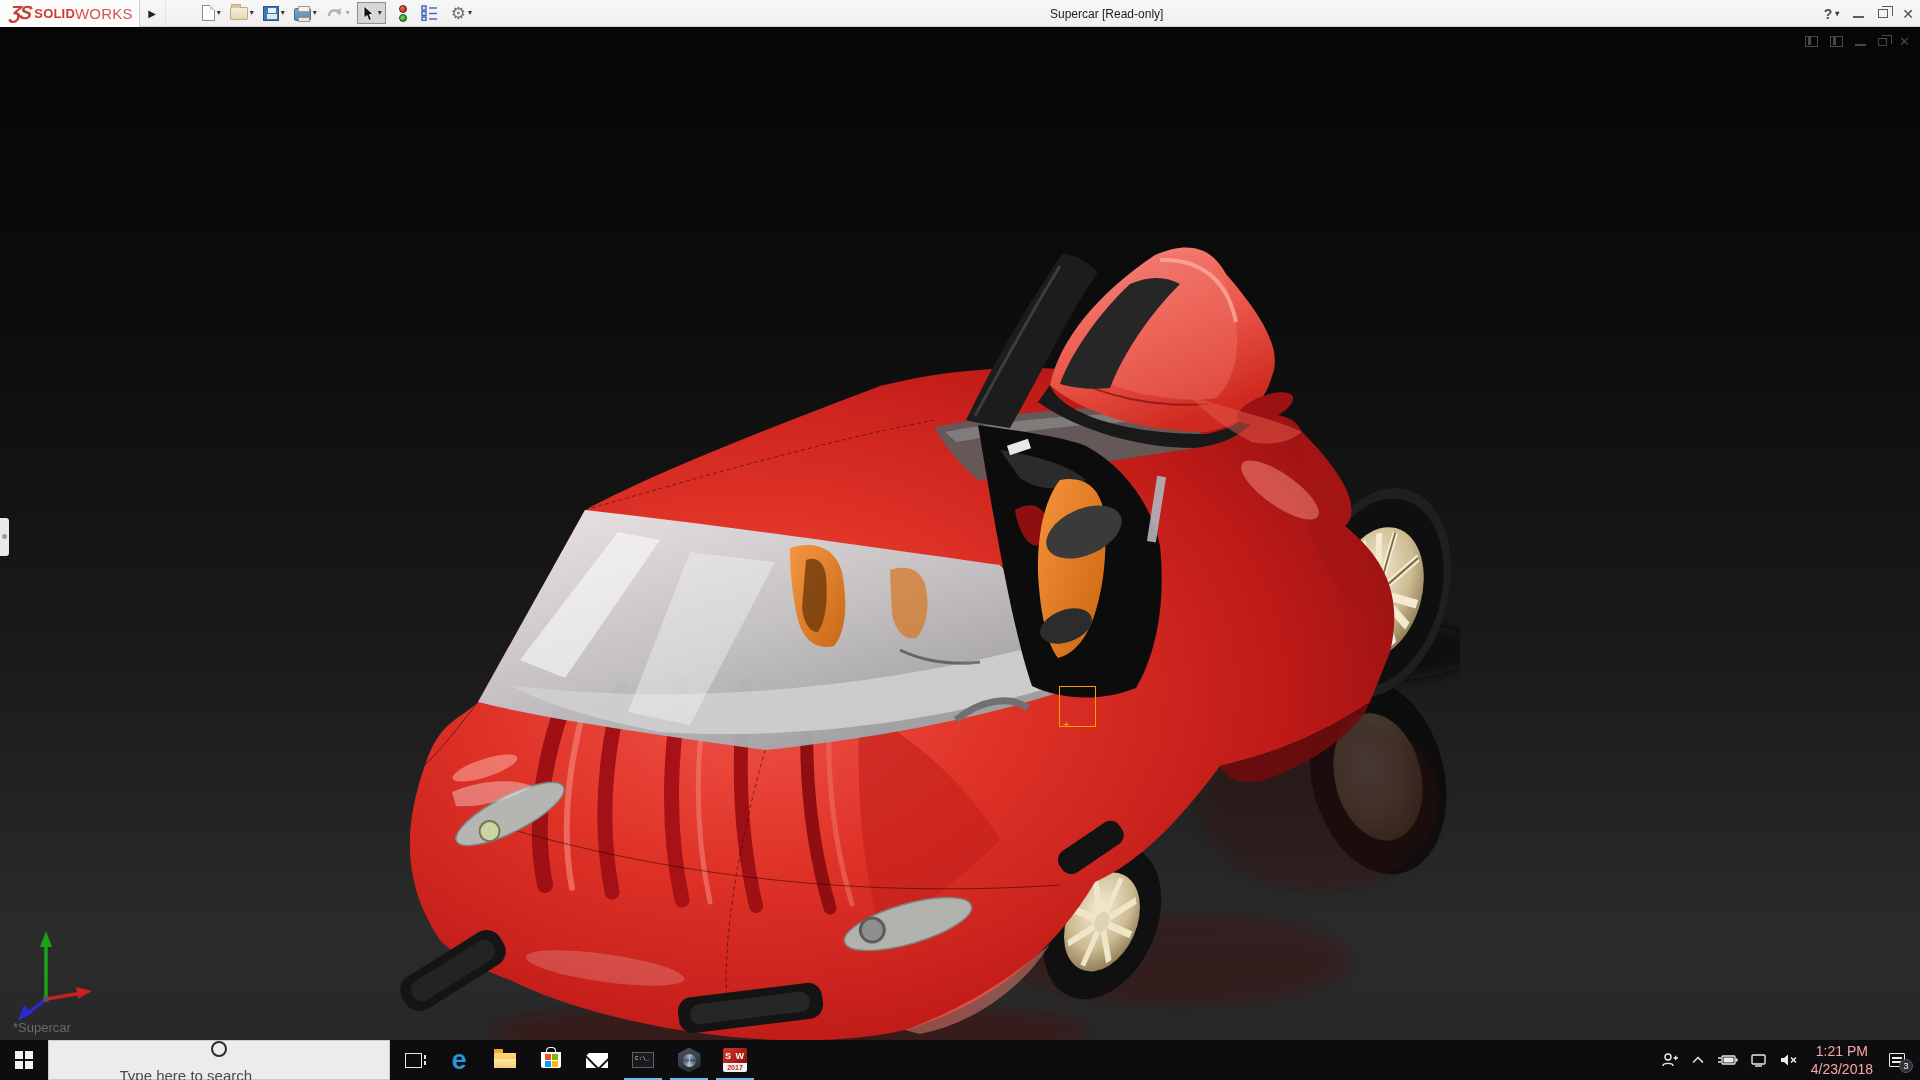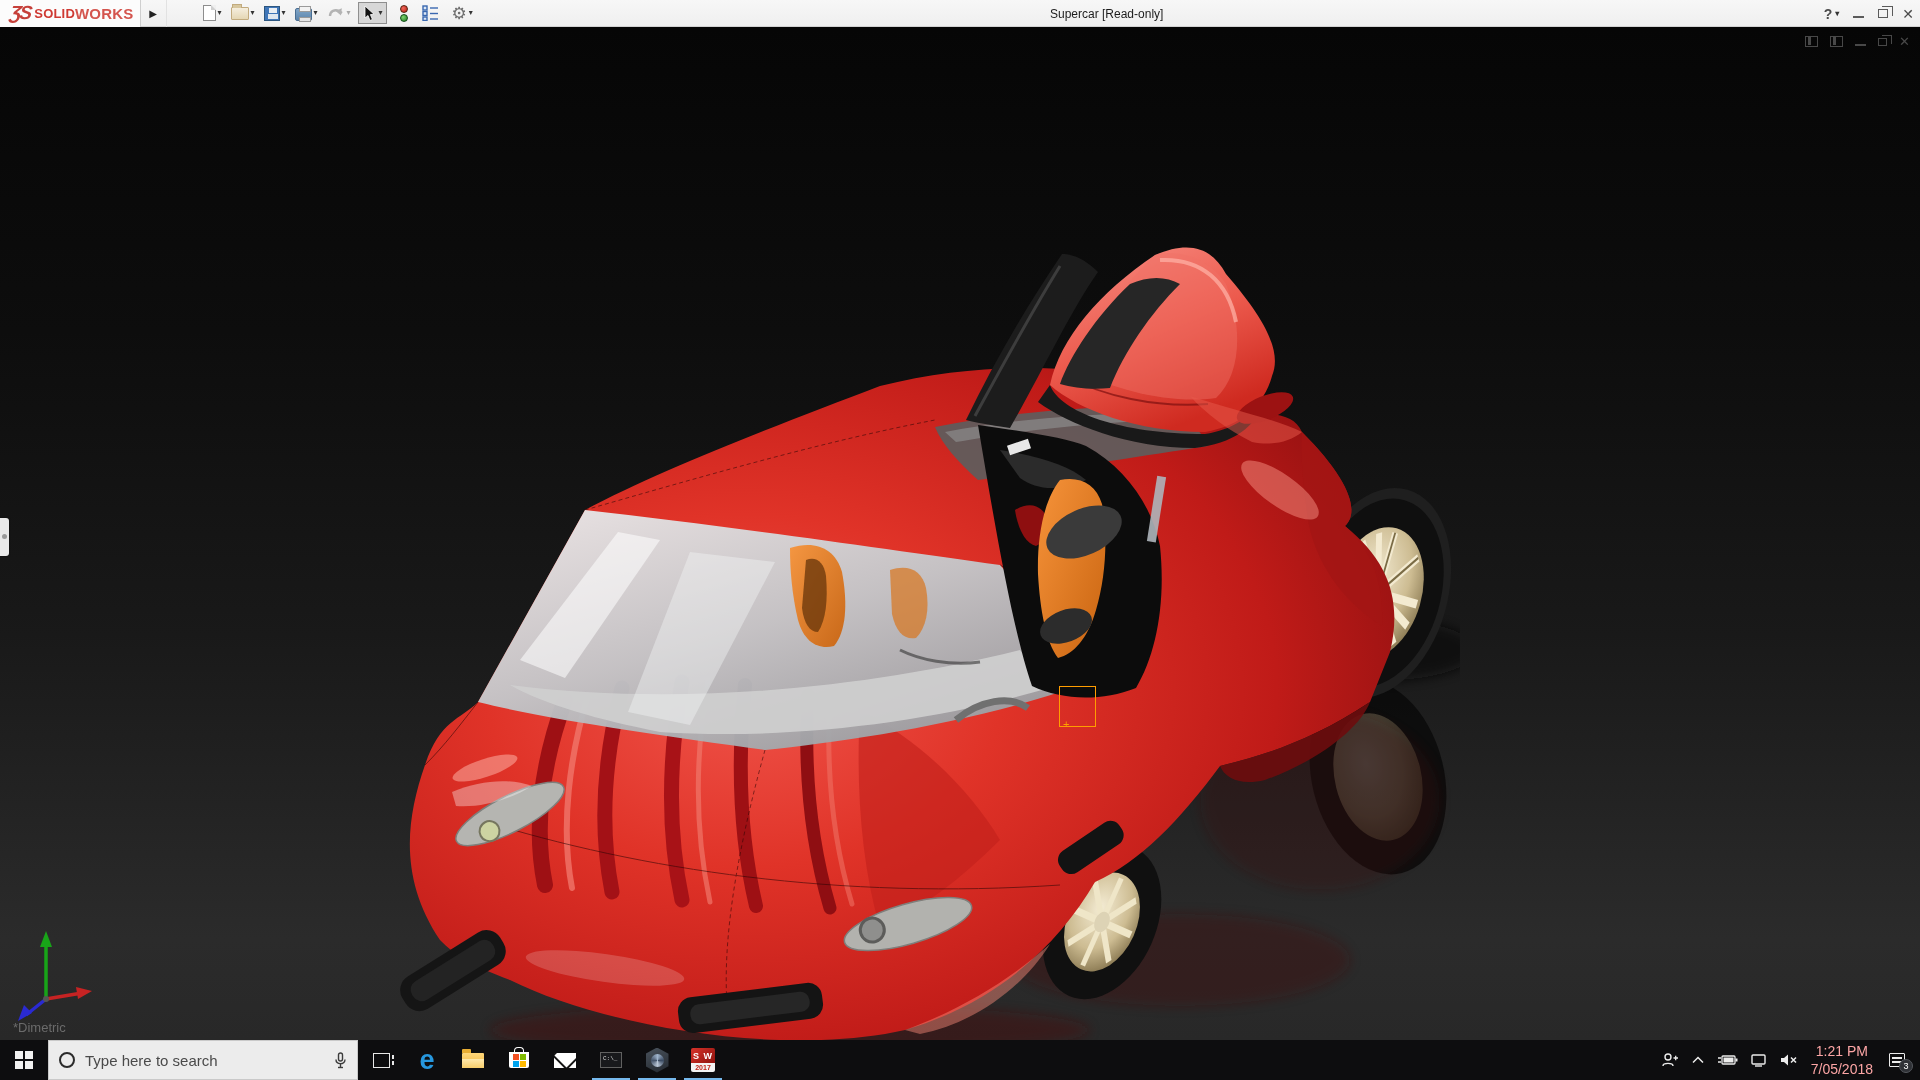--- a/index.html
+++ b/index.html
@@ -9,21 +9,21 @@
 
   
   .titlebar { position:absolute; top:0; left:0; width:1920px; height:27px;
     background:linear-gradient(#f7f7f7,#efefef); border-bottom:1px solid #d2d2d2;
     display:flex; align-items:center; }
   .brandbox { display:flex; align-items:center; height:27px; background:#fcfcfc;
     border-right:1px solid #cfcfcf; padding:0 6px 0 10px; }
   .brandmark { font-style:italic; font-weight:bold; font-size:19px; color:#c6403a;
     letter-spacing:-2px; margin-right:4px; transform:skewX(-8deg); }
   .brandsolid { color:#cf3a33; font-weight:bold; font-size:13px; letter-spacing:.2px; }
-  .brandworks { color:#d4554e; font-weight:bold; font-size:15px; letter-spacing:.2px; }
+  .brandworks { color:#d4554e; font-weight:normal; font-size:15px; letter-spacing:.2px; }
   .flyout { width:26px; height:27px; display:flex; align-items:center; justify-content:center;
     border-right:1px solid #e2e2e2; color:#222; font-size:10px; }
   .tools { display:flex; align-items:center; margin-left:34px; gap:5px; height:27px; }
   .tool { display:flex; align-items:center; gap:2px; padding:2px 2px; }
   .caret { font-size:8px; color:#333; line-height:1; }
   .caret.dim { color:#a9a9a9; }
   
   .ic-new { width:13px; height:16px; background:#fff; border:1px solid #8d8d8d; position:relative; }
   .ic-new::after { content:""; position:absolute; top:-1px; right:-1px; width:0; height:0;
     border-left:5px solid #cfcfcf; border-top:5px solid #efefef; }
@@ -84,22 +84,22 @@
   .sel-box::after { content:"+"; position:absolute; left:3px; bottom:-4px; color:#ff9d00;
     font-size:11px; line-height:1; }
   .car-svg { position:absolute; left:360px; top:153px; }
 
   
   .taskbar { position:absolute; left:0; top:1040px; width:1920px; height:40px; background:#0d0d0f;
     display:flex; align-items:stretch; }
   .tb-start { width:48px; display:flex; align-items:center; justify-content:center; }
   .winlogo { display:grid; grid-template-columns:8px 8px; grid-template-rows:8px 8px; gap:1.5px; }
   .winlogo i { background:#f2f2f2; display:block; }
-  .tb-search { width:310px; background:#ececec; border:1px solid #c9c9c9; display:flex; align-items:center;
-    padding:0 10px; gap:10px; }
+  .tb-search { width:342px; background:#ececec; border:1px solid #c9c9c9; display:flex; align-items:center;
+    padding:0 10px; gap:10px;flex-direction:column; }
   .cortana-ring { width:16px; height:16px; border:2px solid #2b2b2b; border-radius:50%; flex:none; }
   .tb-search input { border:none; outline:none; background:transparent; font-size:15px; color:#3c3c3c;
     flex:1; font-family:"Liberation Sans", sans-serif; }
   .tb-search input::placeholder { color:#4a4a4a; opacity:1; }
   .tb-taskview { width:46px; display:flex; align-items:center; justify-content:center; }
   .tv-icon { width:17px; height:15px; border:1.5px solid #e8e8e8; position:relative; }
   .tv-icon::before { content:""; position:absolute; right:-5px; top:1px; width:2px; height:4px; background:#e8e8e8;
     box-shadow:0 6px 0 #e8e8e8; }
   .tb-app { width:46px; position:relative; display:flex; align-items:center; justify-content:center; }
   .tb-app.running::after { content:""; position:absolute; bottom:0; left:4px; right:4px; height:2.5px; background:#76b9ed; }
@@ -436,21 +436,21 @@
 
     <svg class="triad" width="110" height="105" viewBox="0 0 110 105">
       <line x1="38" y1="72" x2="38" y2="18" stroke="#18a418" stroke-width="3.5"></line>
       <path d="M 38,4 L 44,20 L 32,20 Z" fill="#18a418"></path>
       <line x1="38" y1="72" x2="74" y2="66" stroke="#c62323" stroke-width="3.5"></line>
       <path d="M 84,64 L 68,60 L 70,72 Z" fill="#c62323"></path>
       <line x1="38" y1="72" x2="18" y2="88" stroke="#2a2ad2" stroke-width="3.5"></line>
       <path d="M 10,94 L 24,86 L 16,78 Z" fill="#2a2ad2"></path>
       <circle cx="38" cy="72" r="3" fill="#555"></circle>
     </svg>
-    <div class="orient-label">*Dimetric</div>
+    <div class="orient-label">*Supercar</div>
   </div>
 
   <div class="taskbar">
     <div class="tb-start">
       <span class="winlogo">
           <i></i>
           <i></i>
           <i></i>
           <i></i>
         </span>
@@ -518,21 +518,21 @@
       <svg width="16" height="13" viewBox="0 0 16 13">
         <rect x="1" y="1" width="13" height="9" rx="1" fill="none" stroke="#ececec" stroke-width="1.4"></rect>
         <line x1="4" y1="12" x2="11" y2="12" stroke="#ececec" stroke-width="1.4"></line>
       </svg>
       <svg width="18" height="14" viewBox="0 0 18 14">
         <path d="M 1,5 L 4,5 L 8,1.5 L 8,12.5 L 4,9 L 1,9 Z" fill="#ececec"></path>
         <path d="M 11,4.5 L 16,9.5 M 16,4.5 L 11,9.5" stroke="#ececec" stroke-width="1.5"></path>
       </svg>
       <div class="tray-clock">
         <div>1:21 PM</div>
-        <div>7/05/2018</div>
+        <div>4/23/2018</div>
       </div>
       <div class="tray-action">
         <span class="ac-box"></span>
         <span class="ac-badge">3</span>
       </div>
     </div>
   </div>
 
 </div>
 

